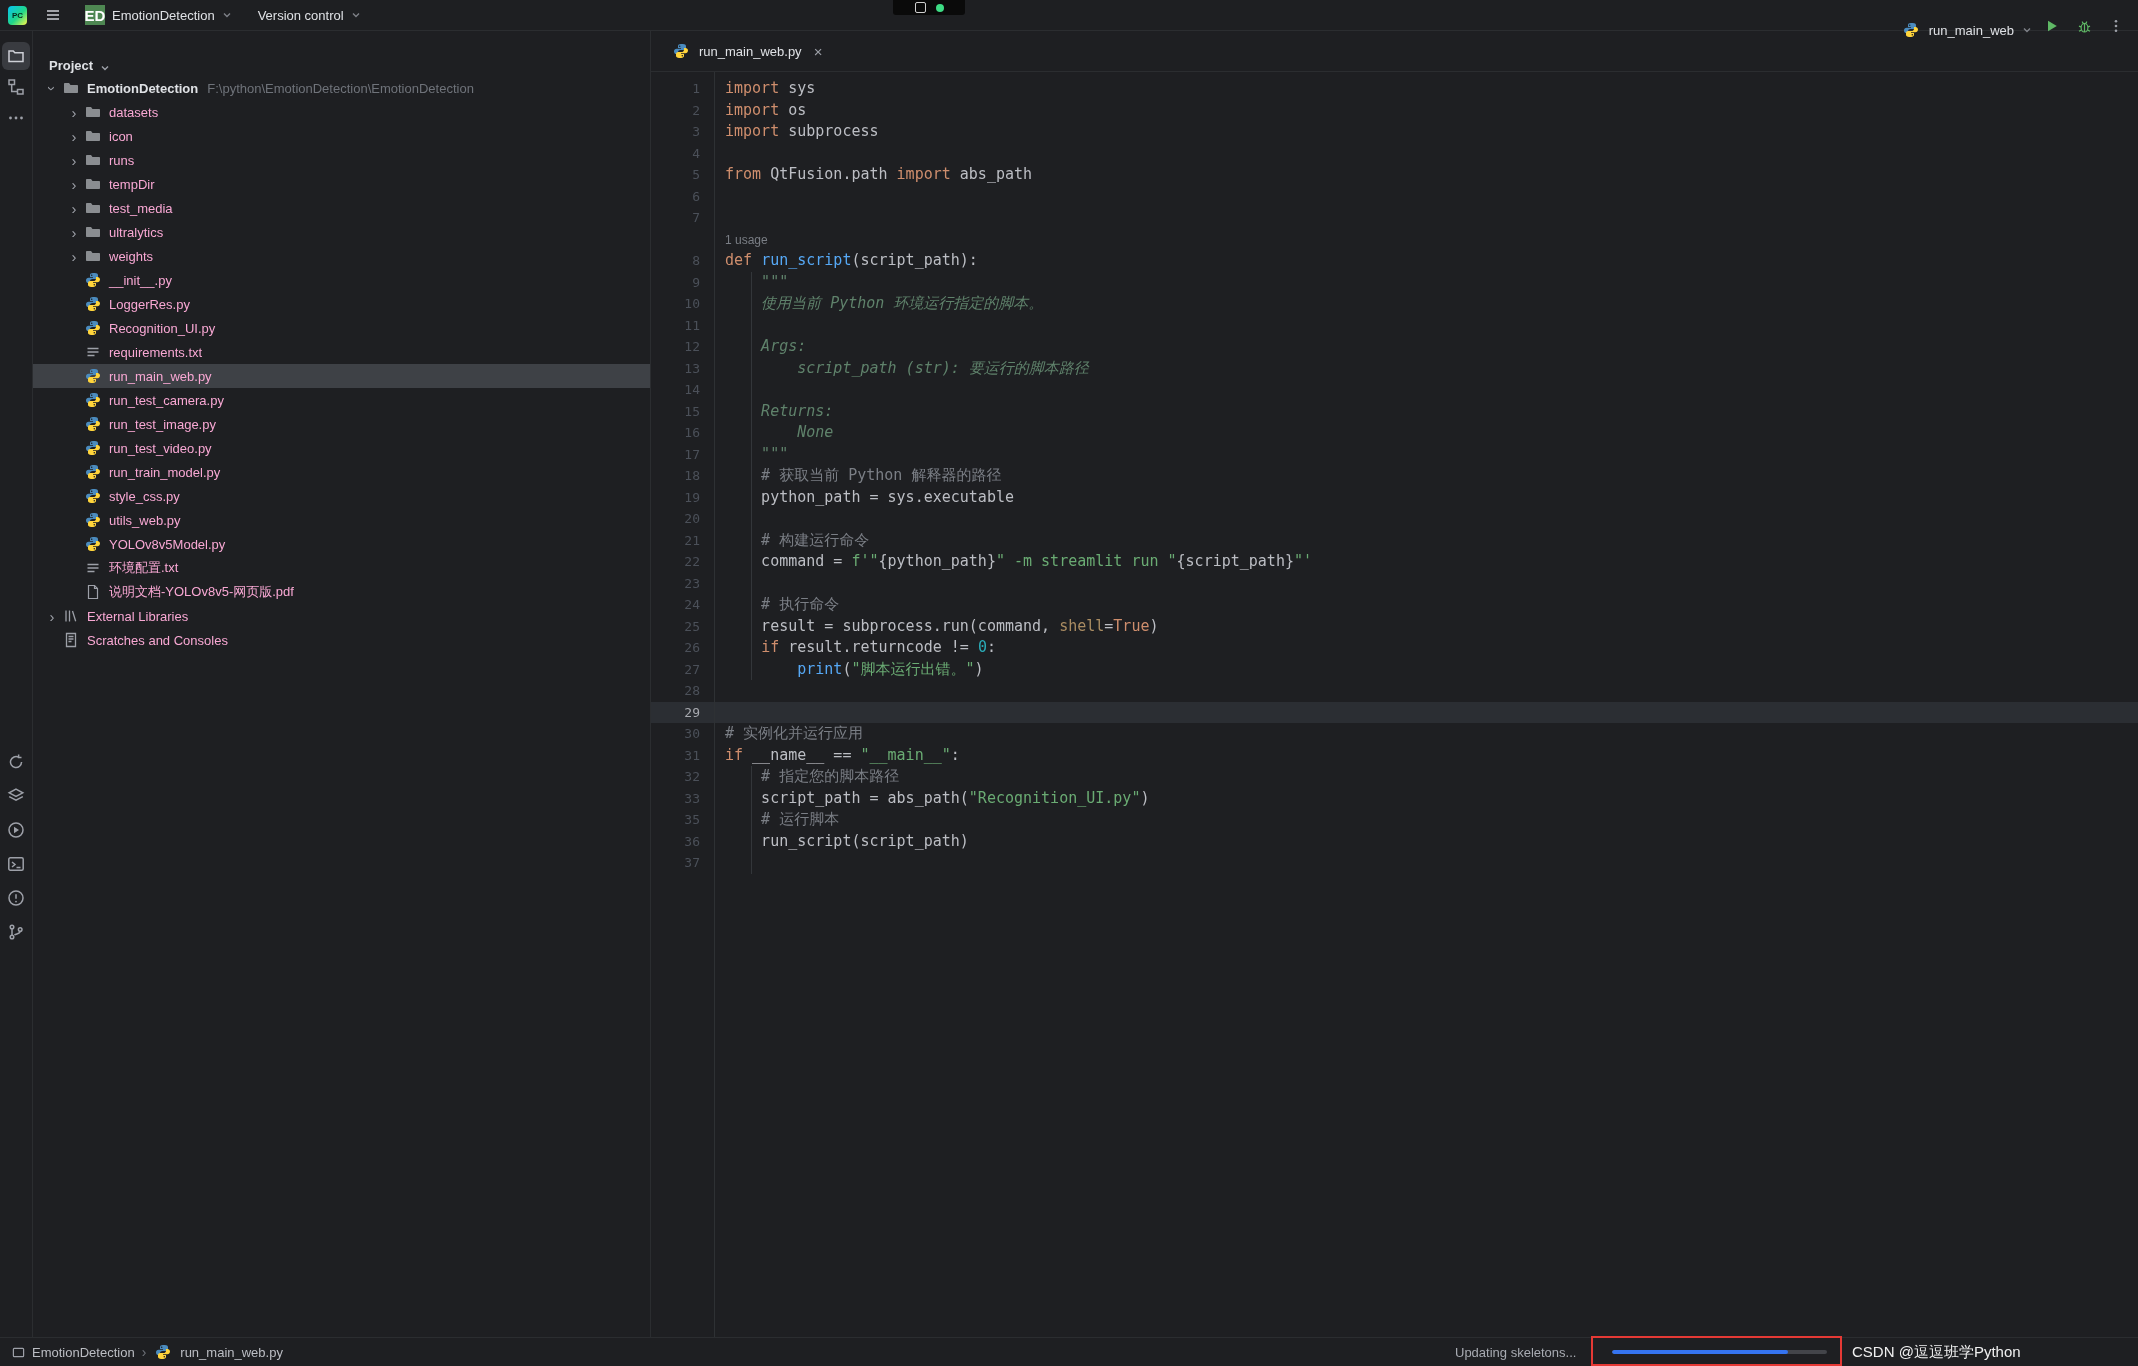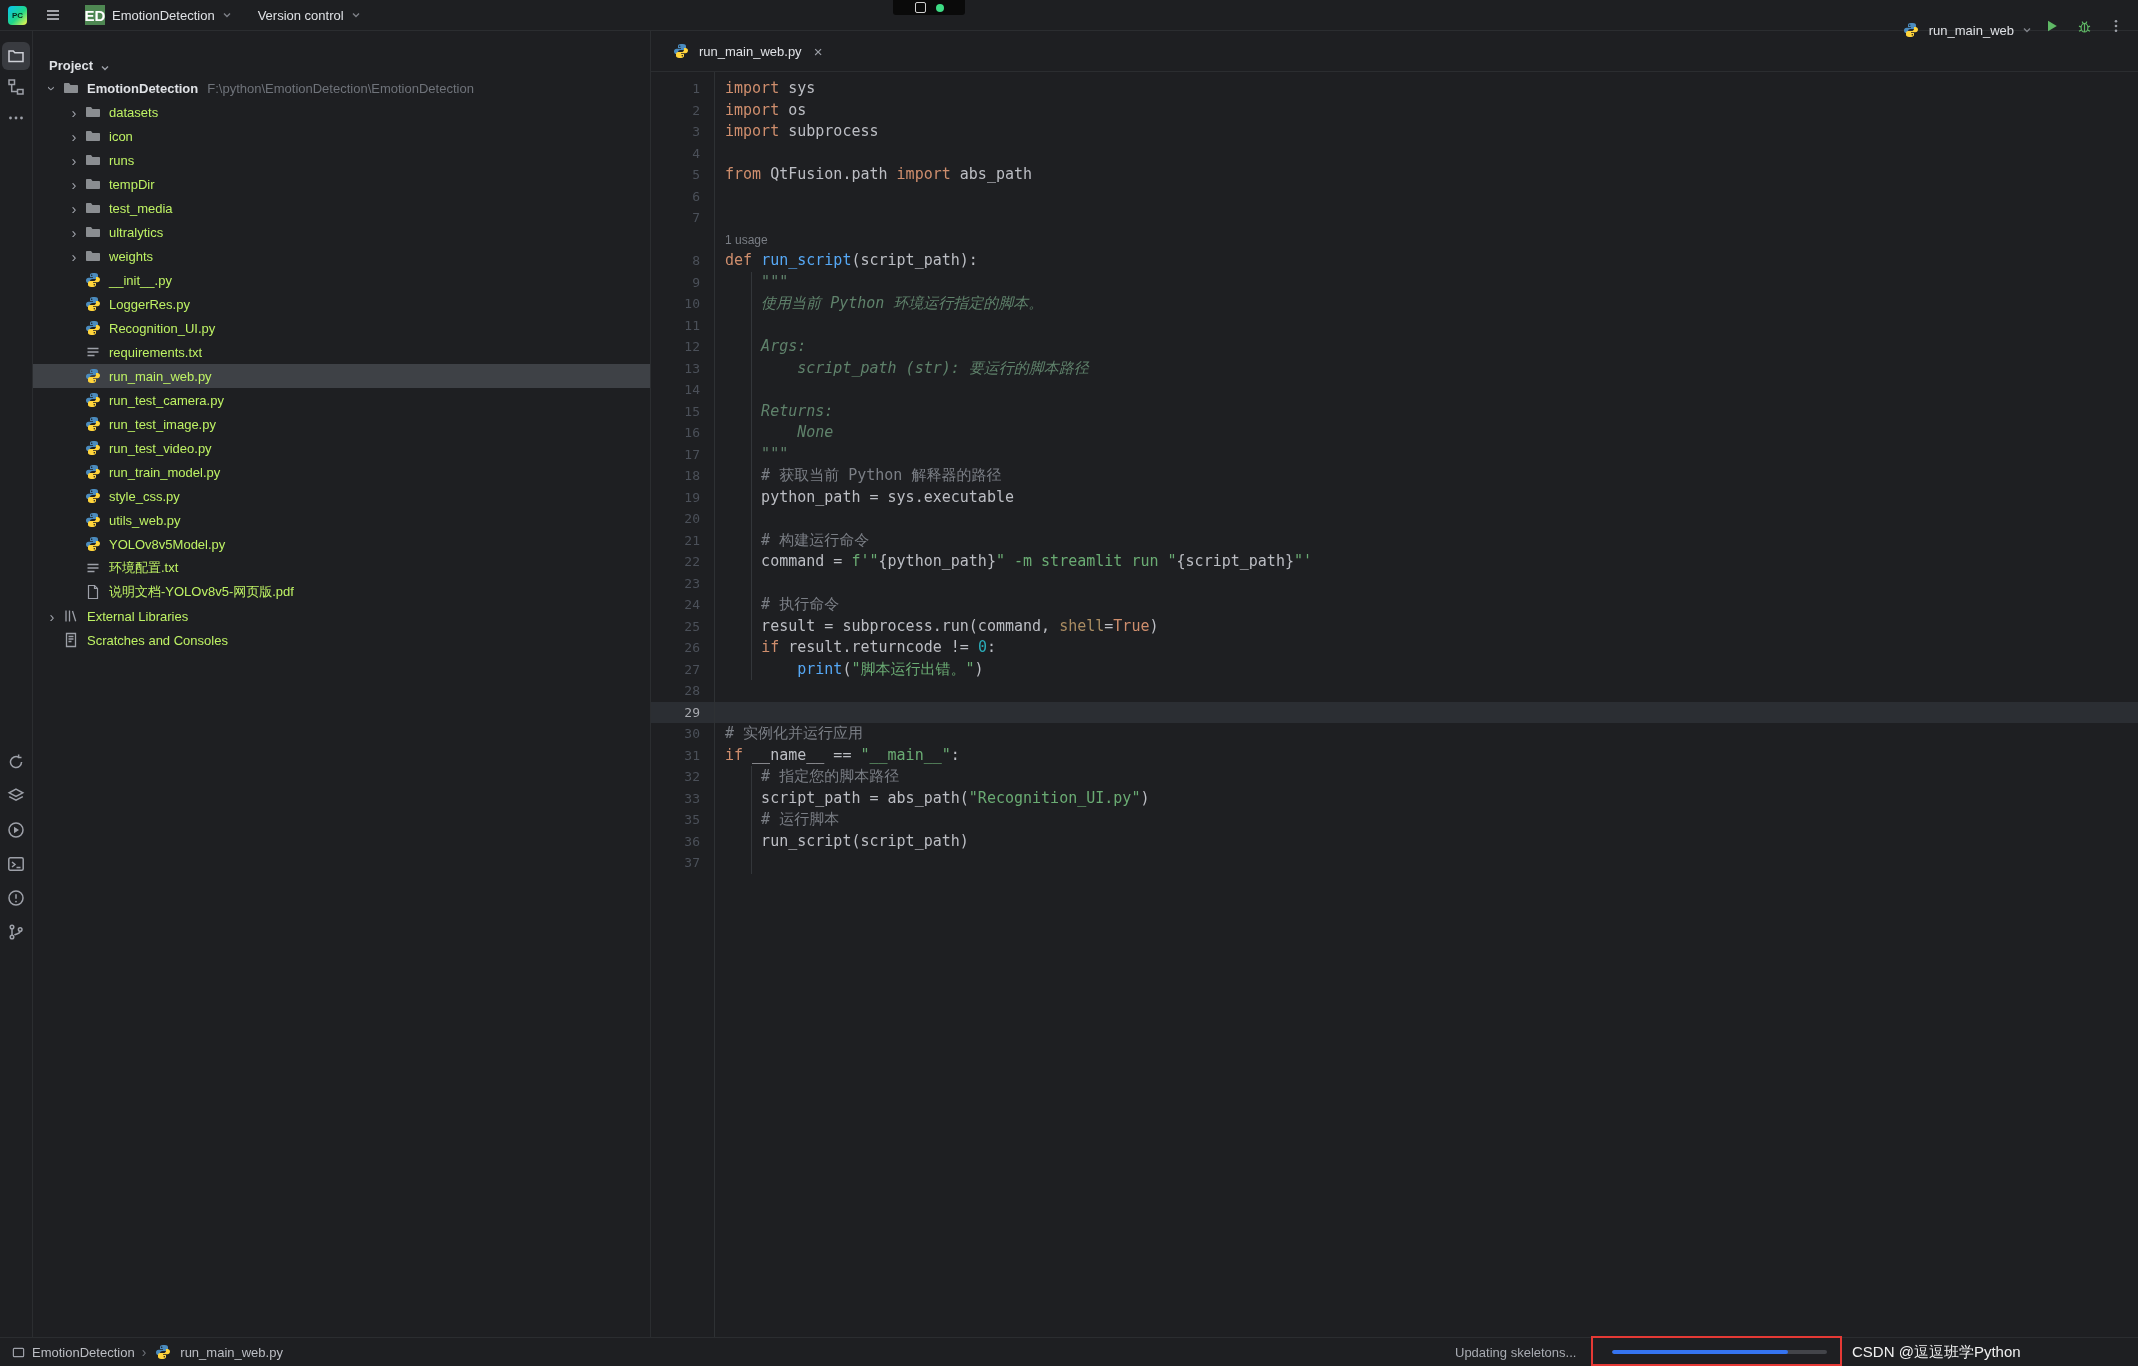--- a/index.html
+++ b/index.html
@@ -35,21 +35,21 @@
   
   .project{position:absolute;left:33px;top:31px;width:617px;bottom:28px;background:#1E1F22;
     border-right:1px solid #2B2D30;overflow:hidden;z-index:4;}
   .proj-head{height:42px;display:flex;align-items:flex-end;gap:7px;padding-left:16px;color:#DFE1E5;font-weight:bold;}
   .tree{position:absolute;left:0;top:45px;right:0;}
   .tree-row{height:24px;display:flex;align-items:center;white-space:nowrap;cursor:default;}
   .tree-row.selected{background:#3E4146;}
   .chev{width:18px;flex:none;display:inline-flex;justify-content:center;color:#9DA0A8;font-size:15px;line-height:1;}
   .chev.open{transform:rotate(90deg);}
   .t-icon{width:20px;flex:none;display:inline-flex;align-items:center;justify-content:center;}
-  .tree-row .lbl{margin-left:6px;color:#bef264;}
+  .tree-row .lbl{margin-left:6px;color:#f9a8d4;}
   .tree-row .lbl.root{color:#DFE1E5;font-weight:bold;}
   .tree-row .path{color:#6F737A;margin-left:9px;}
   
   .editor{position:absolute;left:651px;top:31px;right:0;bottom:28px;background:#1E1F22;}
   .tabbar{height:40px;border-bottom:1px solid #2B2D30;display:flex;align-items:center;padding-left:10px;}
   .tab{height:40px;display:flex;align-items:center;gap:8px;padding:0 10px;color:#DFE1E5;position:relative;}
   .tab-close{color:#9DA0A8;font-size:15px;margin-left:4px;line-height:1;}
   .code-area{position:absolute;left:0;right:0;top:41px;bottom:0;overflow:hidden;padding-top:6px;}
   .gutline{position:absolute;left:63px;top:0;bottom:0;width:1px;background:#2E3134;}
   .crow{display:flex;height:21.5px;line-height:21.5px;white-space:pre;

